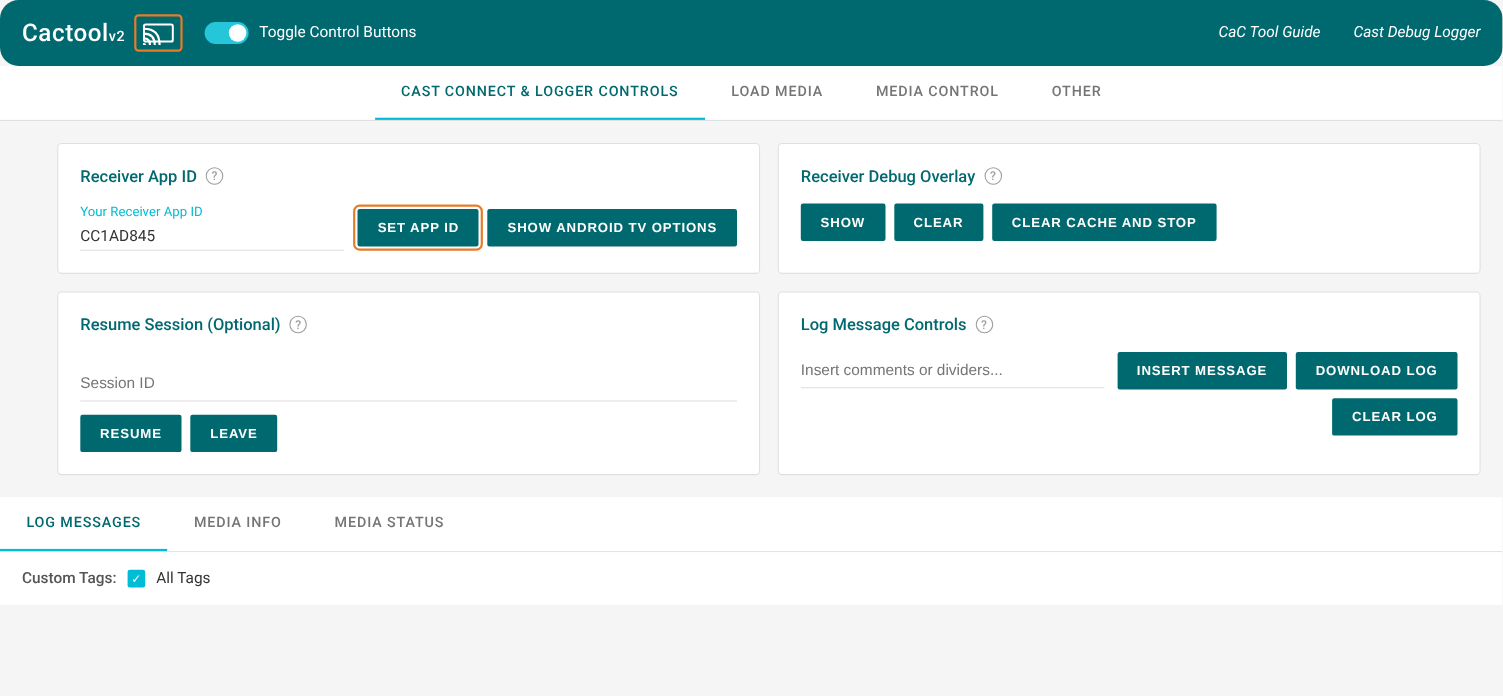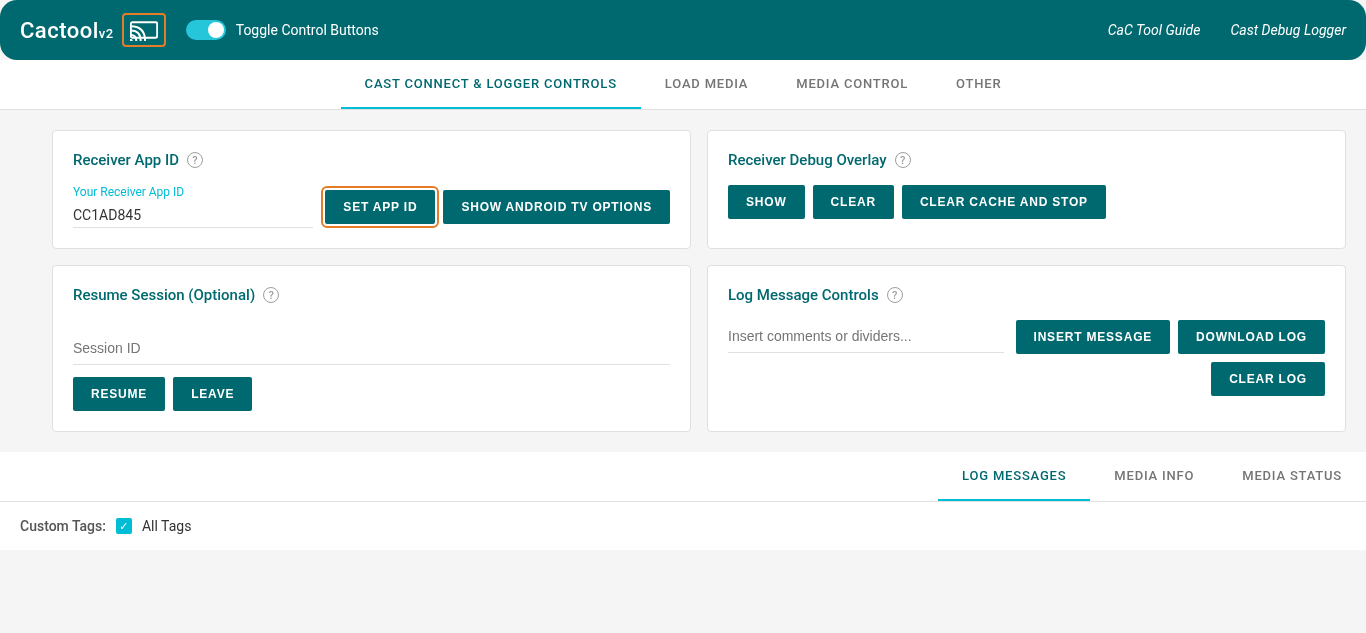--- a/index.html
+++ b/index.html
@@ -225,21 +225,21 @@
       outline: none;
       background: transparent;
       margin-bottom: 12px;
     }
 
     
     .bottom-tabs-container {
       background: white;
       border-bottom: 1px solid #e0e0e0;
       display: flex;
-      justify-content: flex-end;
+      justify-content: flex-start;
     }
 
     
     .custom-tags-row {
       padding: 16px 20px;
       display: flex;
       align-items: center;
       gap: 10px;
       background: white;
     }

